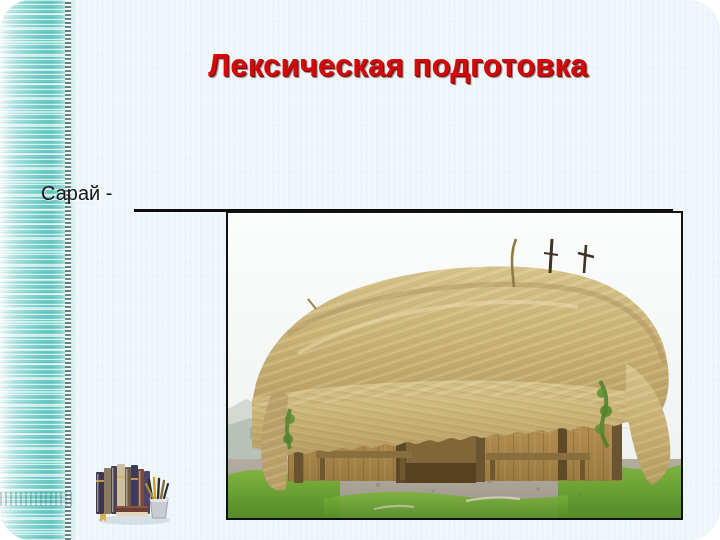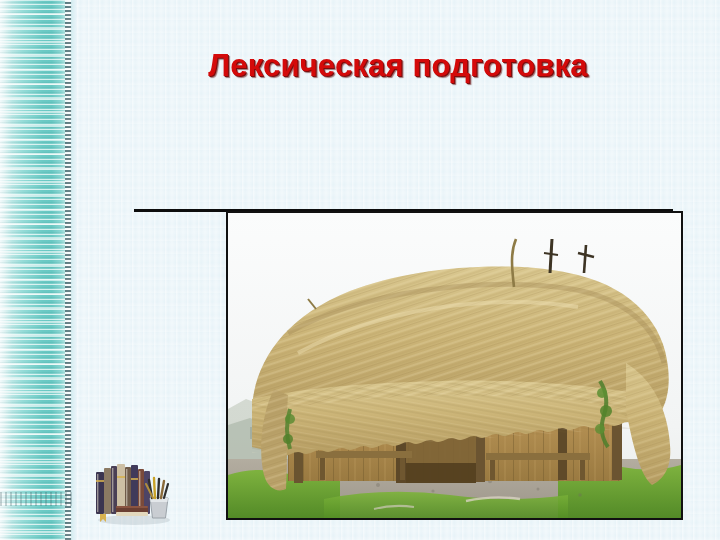--- a/index.html
+++ b/index.html
@@ -10,20 +10,21 @@
   body {
     font-family: "Liberation Sans", "DejaVu Sans", sans-serif;
   }
 
   #slide {
     position: relative;
     width: 720px;
     height: 540px;
     overflow: hidden;
     background: #e7f3f8;
+    border-radius: 31px;
   }
 
   
   #slide .bg-texture {
     position: absolute;
     inset: 0;
     background-image:
       repeating-linear-gradient(90deg,
         rgba(255,255,255,0.55) 0px,
         rgba(255,255,255,0.00) 3px,
@@ -219,20 +220,21 @@
     <div class="stria2"></div>
     <div class="edge"></div>
     <div class="edge-soft"></div>
   </div>
   <div class="band-smudge"></div>
 
   <div class="title">Лексическая подготовка</div>
 
 
   <div class="word-row">
+    <span class="word">Сарай -</span>
     <div class="blank-rule"></div>
   </div>
 
   <div class="photo-frame">
     <div class="photo">
       <svg viewBox="0 0 453 305" preserveAspectRatio="none">
         <defs>
           <linearGradient id="sky" x1="0" y1="0" x2="0" y2="1">
             <stop offset="0%" stop-color="#fbfcfc"></stop>
             <stop offset="70%" stop-color="#f2f4f4"></stop>

